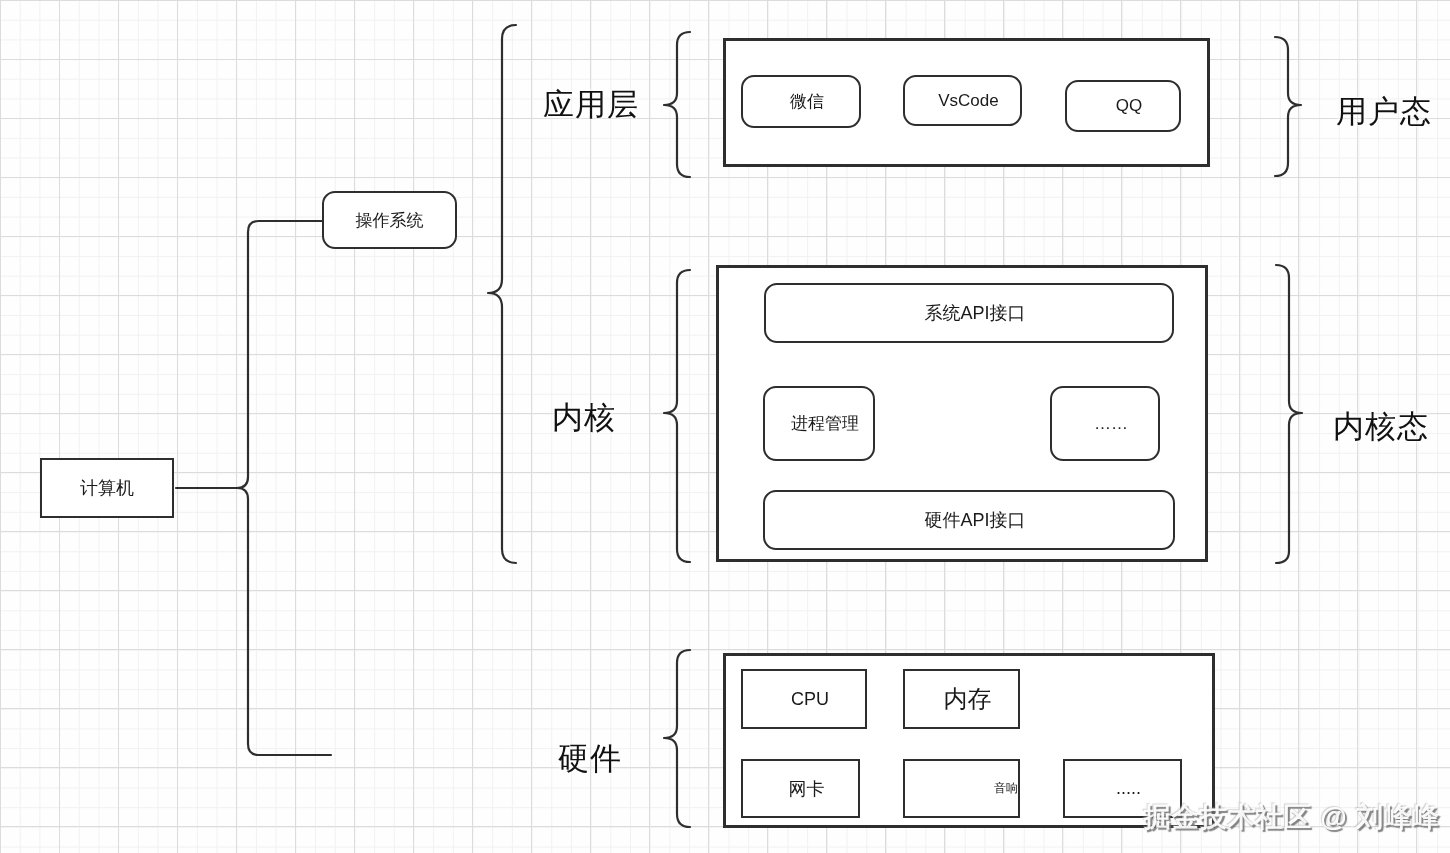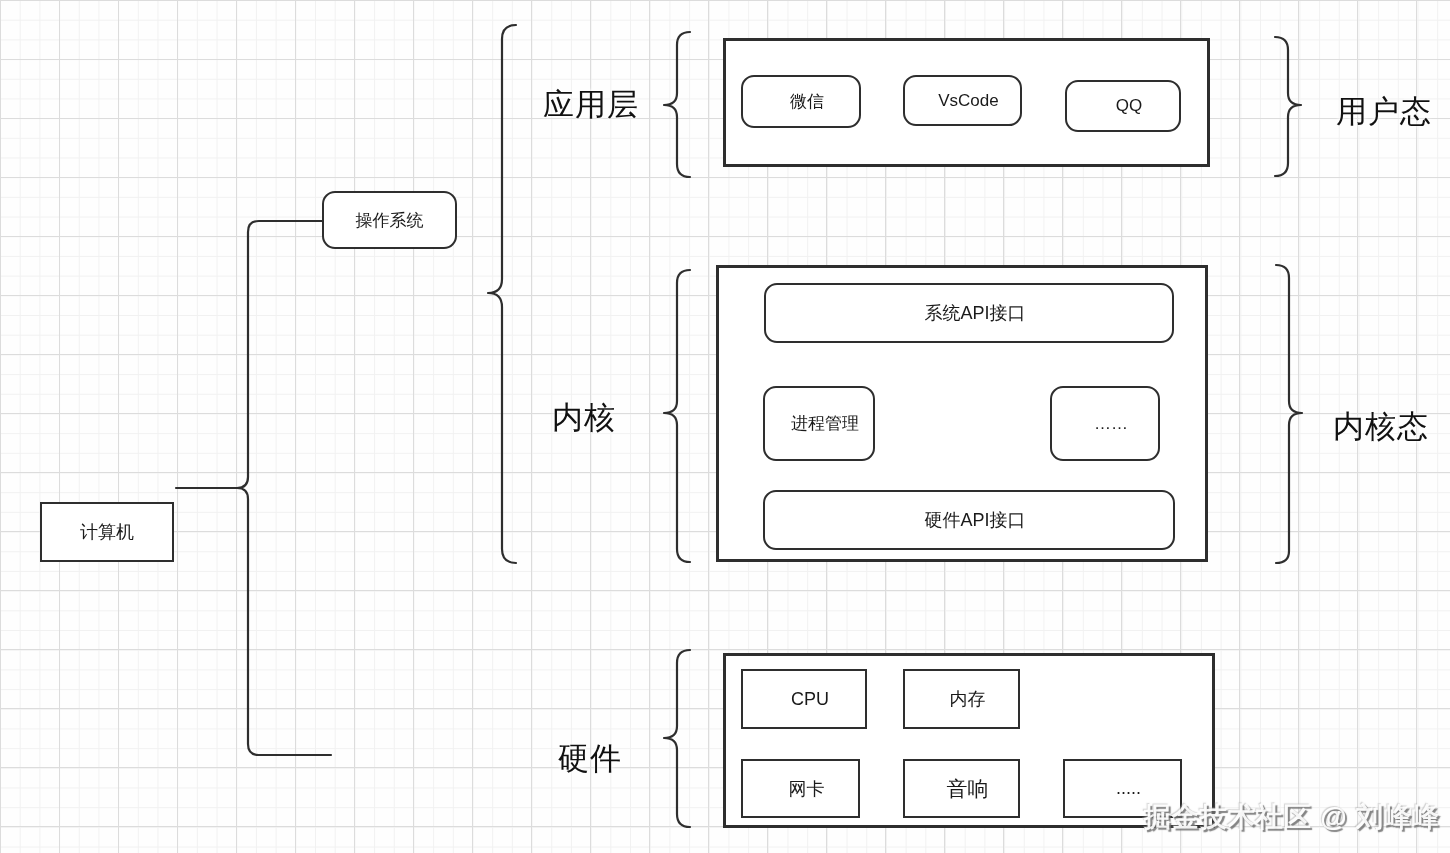--- a/index.html
+++ b/index.html
@@ -52,21 +52,21 @@
     <path d="M322 221 L259 221 Q248 221 248 232 L248 477 Q248 488 237 488"></path>
     <path d="M237 488 Q248 488 248 499 L248 744 Q248 755 259 755 L331 755"></path>
     <path d="M516 25 Q502 25 502 39 L502 279 Q502 293 488 293 Q502 293 502 307 L502 549 Q502 563 516 563"></path>
     <path d="M690 32 Q677 32 677 45 L677 93 Q677 105 664 105 Q677 105 677 117 L677 164 Q677 177 690 177"></path>
     <path d="M690 270 Q677 270 677 283 L677 401 Q677 413 664 413 Q677 413 677 425 L677 549 Q677 562 690 562"></path>
     <path d="M690 650 Q677 650 677 663 L677 726 Q677 738 664 738 Q677 738 677 750 L677 814 Q677 827 690 827"></path>
     <path d="M1275 37 Q1288 37 1288 50 L1288 93 Q1288 105 1301 105 Q1288 105 1288 117 L1288 163 Q1288 176 1275 176"></path>
     <path d="M1276 265 Q1289 265 1289 278 L1289 401 Q1289 413 1302 413 Q1289 413 1289 425 L1289 551 Q1289 563 1276 563"></path>
   </svg>
 
-  <div class="box thin" style="left:40px;top:458px;width:134px;height:60px;font-size:18px;margin-top:44px;">
+  <div class="box thin" style="left:40px;top:458px;width:134px;height:60px;font-size:18px;">
     <span class="node-text">计算机</span>
   </div>
 
   <div class="box rounded" style="left:322px;top:191px;width:135px;height:58px;">
     <span class="node-text">操作系统</span>
   </div>
 
   <div class="layer-label" style="left:543px;top:84px;">应用层</div>
   <div class="layer-label" style="left:552px;top:397px;">内核</div>
   <div class="layer-label" style="left:558px;top:738px;">硬件</div>
@@ -97,27 +97,27 @@
     </div>
     <div class="box rounded api-text" style="left:44px;top:222px;width:412px;height:60px;">
       <span class="node-text">硬件API接口</span>
     </div>
   </div>
 
   <div class="box container-box" style="left:723px;top:653px;width:492px;height:175px;">
     <div class="box thin" style="left:15px;top:13px;width:126px;height:60px;font-size:18px;">
       <span class="node-text">CPU</span>
     </div>
-    <div class="box thin" style="left:177px;top:13px;width:117px;height:60px;font-size:18px;">
+    <div class="box thin" style="left:177px;top:13px;width:117px;height:60px;font-size:24px;">
       <span class="node-text">内存</span>
     </div>
     <div class="box thin" style="left:15px;top:103px;width:119px;height:59px;font-size:18px;justify-content:center;">
       <span class="node-text">网卡</span>
     </div>
-    <div class="box thin" style="left:177px;top:103px;width:117px;height:59px;font-size:21px;">
+    <div class="box thin" style="left:177px;top:103px;width:117px;height:59px;font-size:12px;justify-content:flex-end;">
       <span class="node-text">音响</span>
     </div>
     <div class="box thin" style="left:337px;top:103px;width:119px;height:59px;font-size:18px;">
       <span class="node-text">.....</span>
     </div>
   </div>
 
   <div class="watermark">掘金技术社区 @ 刘峰峰</div>
 
 </div>

